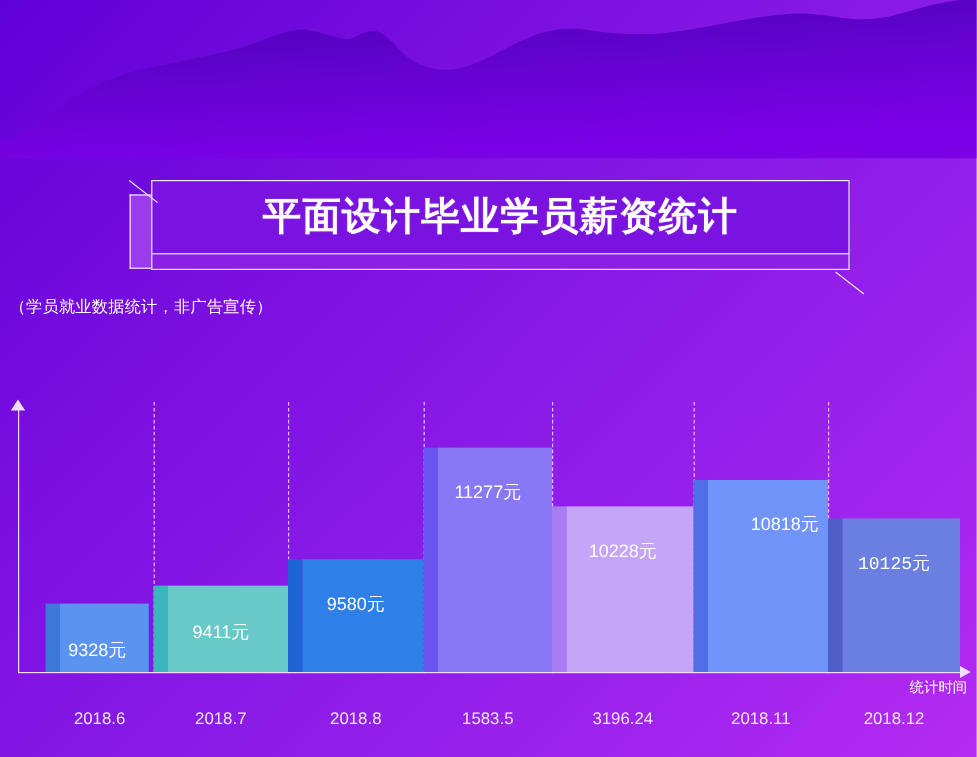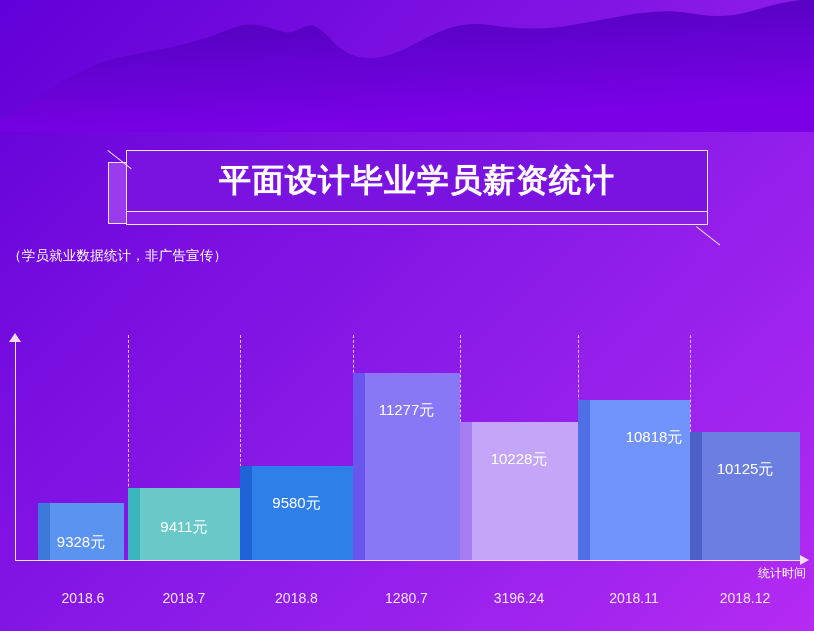--- a/index.html
+++ b/index.html
@@ -154,35 +154,35 @@
         <div class="bar" style="left: 460px; width: 118px; height: 138px;">
           <div class="side" style="background: rgb(168, 124, 242);"></div>
           <div class="face" style="background: rgb(196, 165, 247);"></div>
           <div class="lbl" style="top: 28px;">10228元</div>
         </div>
         <div class="bar" style="left: 578px; width: 112px; height: 160px;">
           <div class="side" style="background: rgb(79, 111, 230);"></div>
           <div class="face" style="background: rgb(112, 148, 250);"></div>
           <div class="lbl" style="top: 28px; padding-left: 40px;">10818元</div>
         </div>
-        <div class="bar" style="left: 690px; width: 110px; height: 128px;">
+        <div class="bar" style="left: 690px; width: 110px; height: 128px; font-family: Liberation Mono, monospace;">
           <div class="side" style="background: rgb(79, 95, 200);"></div>
           <div class="face" style="background: rgb(107, 127, 224);"></div>
           <div class="lbl" style="top: 28px;">10125元</div>
         </div>
       </div>
     <div id="yarrow"></div>
     <div id="yaxis"></div>
     <div id="xaxis"></div>
     <div id="xarrow"></div>
     <div id="xcap">统计时间</div>
     <div id="xticks">
         <div class="xtick" style="left: 38px; width: 90px;">2018.6</div>
         <div class="xtick" style="left: 128px; width: 112px;">2018.7</div>
         <div class="xtick" style="left: 240px; width: 113px;">2018.8</div>
-        <div class="xtick" style="left: 353px; width: 107px;">1280.7</div>
+        <div class="xtick" style="left: 353px; width: 107px;">1583.5</div>
         <div class="xtick" style="left: 460px; width: 118px;">3196.24</div>
         <div class="xtick" style="left: 578px; width: 112px;">2018.11</div>
         <div class="xtick" style="left: 690px; width: 110px;">2018.12</div>
       </div>
   </div>
 
 </div>
 
 </body></html>

